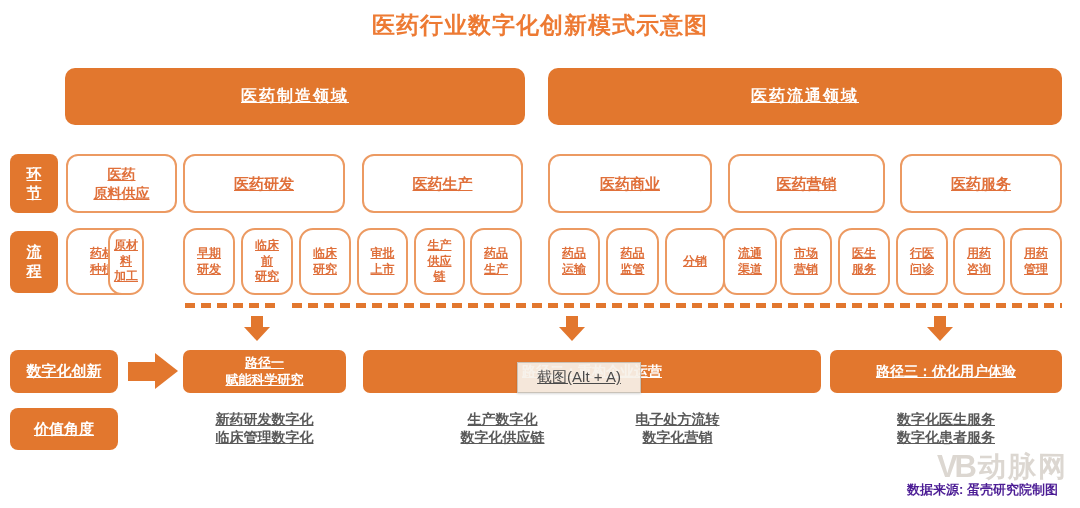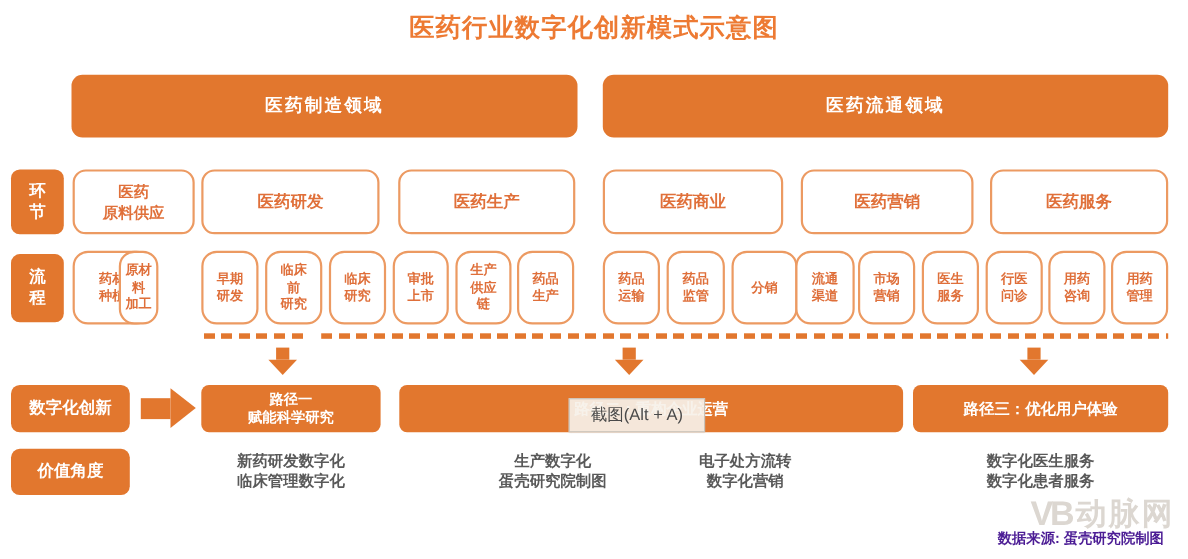--- a/index.html
+++ b/index.html
@@ -1,21 +1,21 @@
 <!DOCTYPE html>
 <html><head>
 <meta charset="utf-8">
 <style>
   * { margin:0; padding:0; box-sizing:border-box; }
   html,body { background:#ffffff; }
   body { font-family:"Liberation Sans","DejaVu Sans",sans-serif; }
   .canvas { position:relative; width:1080px; height:508px; background:#ffffff; overflow:hidden; }
   .abs { position:absolute; }
   .pre { white-space:pre-line; }
-  .center { display:flex; align-items:center; justify-content:center; text-align:center; }
+  .center { display:flex; align-items:center; justify-content:center; text-align:center;text-decoration:underline; }
 
   .title { left:0; top:10px; width:1080px; font-size:23px; font-weight:bold; color:#ED7A33; text-align:center; letter-spacing:1px; }
 
   .domain-bar { top:68px; height:57px; background:#E2772E; border-radius:10px; color:#ffffff; font-size:16px; font-weight:bold; letter-spacing:2px; }
 
   .rowlabel { background:#E2772E; border-radius:8px; color:#ffffff; font-weight:bold; line-height:1.25; }
   .rowlabel-v { font-size:15px; }
 
   .seg-box { top:154px; height:59px; background:#ffffff; border:2px solid #EC9A62; border-radius:12px; color:#E0703A; font-weight:bold; font-size:15px; line-height:1.3; }
   .seg-box.small-text { font-size:14px; }
@@ -134,21 +134,21 @@
   <div class="abs center path-box" style="left:363px; width:458px;">路径二：重构企业运营</div>
   <div class="abs center path-box" style="left:830px; width:232px;">路径三：优化用户体验</div>
 
   <div class="abs center tooltip">截图(Alt + A)</div>
 
   <div class="abs center rowlabel" style="left:10px; top:408px; width:108px; height:42px; font-size:15px;">价值角度</div>
 
   <div class="abs center value-text pre" style="left:183px; width:163px;">新药研发数字化
 临床管理数字化</div>
   <div class="abs center value-text pre" style="left:430px; width:145px;">生产数字化
-蛋壳研究院制图</div>
+数字化供应链</div>
   <div class="abs center value-text pre" style="left:605px; width:145px;">电子处方流转
 数字化营销</div>
   <div class="abs center value-text pre" style="left:830px; width:232px;">数字化医生服务
 数字化患者服务</div>
 
   <div class="abs watermark">
     <span class="vb">VB</span>
     <span class="wname">动脉网</span>
   </div>
 

